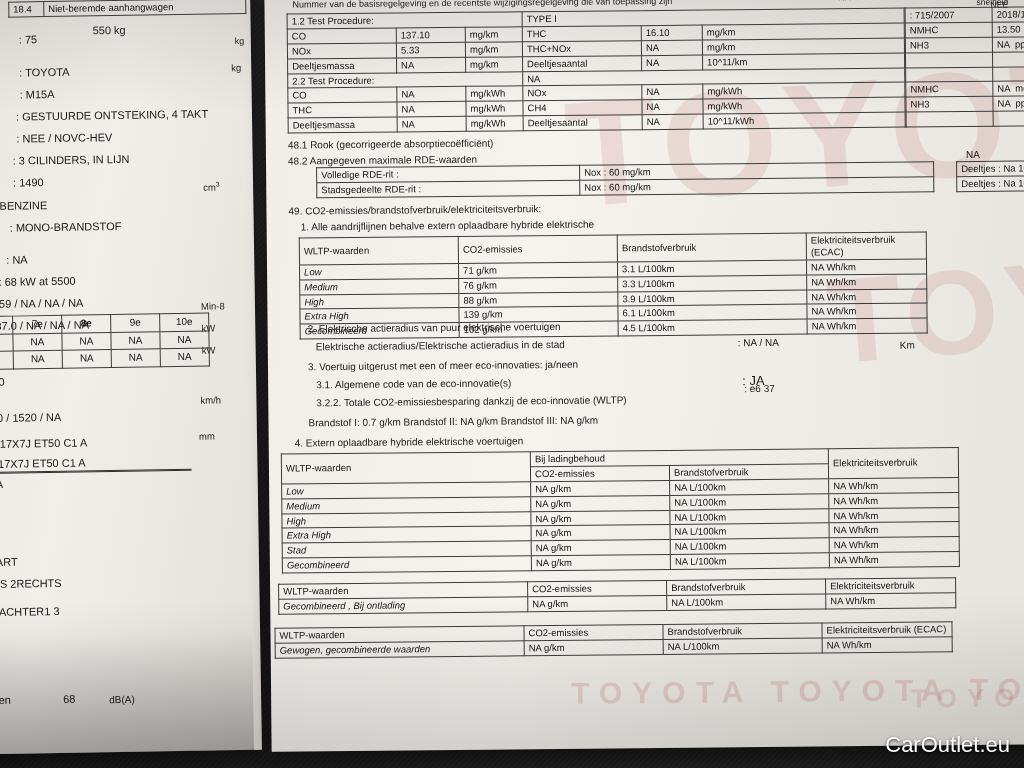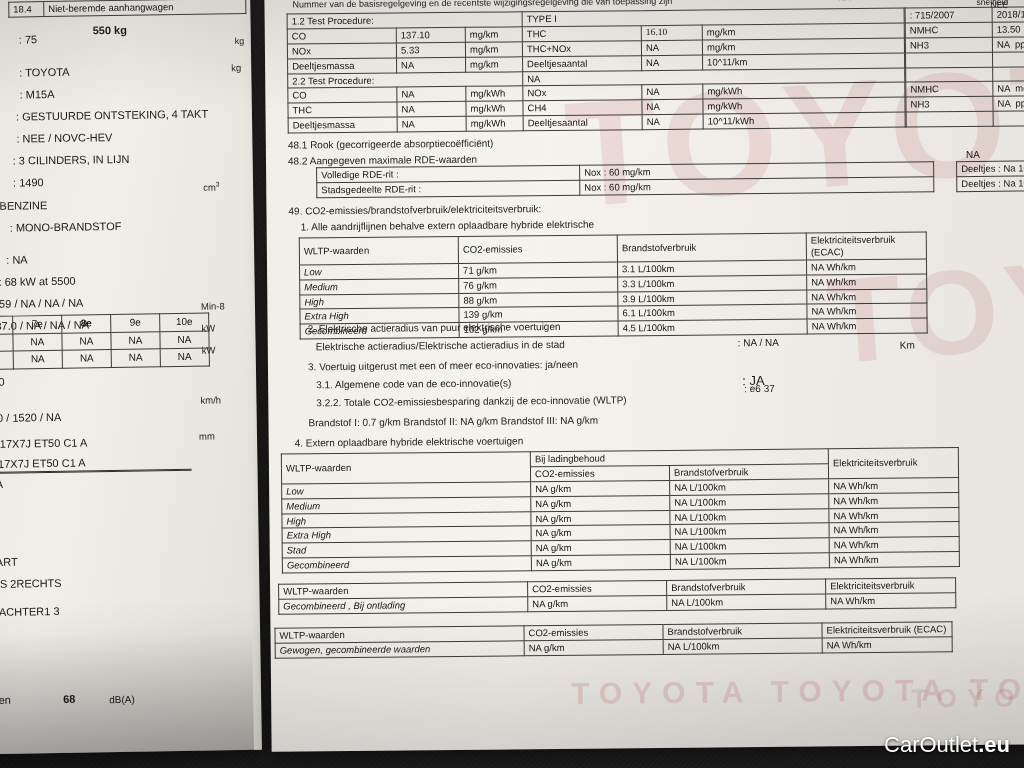--- a/index.html
+++ b/index.html
@@ -43,39 +43,39 @@
 
   
   .doc{position:absolute;font-size:10px;color:#1b1b1b;}
   table.g{border-collapse:collapse;}
   table.g td,table.g th{border:1px solid #3b3b3b;padding:1px 4px;font-weight:normal;
      font-size:9.5px;line-height:1.25;color:#141414;background:transparent;text-align:left;}
   .hdr td{font-weight:bold;}
   .c{text-align:center;}
   .r{text-align:right;}
   .ital{font-style:italic;}
-  .b{font-weight:bold;}
+  .b{font-weight:normal;}
   sup{font-size:.72em;}
   .lrow{position:absolute;font-size:11px;color:#171717;white-space:nowrap;}
   .lunit{position:absolute;font-size:9.5px;color:#222;}
 
   
   .boxline{position:absolute;border-top:1px solid #2f2f2f;border-bottom:1px solid #2f2f2f;}
 
   
   #gear-table{position:absolute;left:-10px;top:322px;}
   #gear-table td{font-size:10px;padding:2px 7px;text-align:center;}
 
   
   .blk{position:absolute;}
 
   
   #logo{position:absolute;right:14px;bottom:10px;color:#fff;font-size:22px;
         font-family:"Liberation Sans",sans-serif;text-shadow:0 1px 3px rgba(0,0,0,.8);}
-  #logo .eu{font-weight:bold;}
+  #logo .eu{font-weight:normal;}
 
   
   .blurband{position:absolute;left:0;bottom:0;width:270px;height:120px;
      background:linear-gradient(0deg,rgba(20,20,20,.25),rgba(20,20,20,0));pointer-events:none;}
 </style>
 </head>
 <body>
 
 <div class="backdrop"></div>
 
@@ -178,21 +178,21 @@
       <tbody>
           <tr class="hdr">
         <td colspan="3" style="width:200px;">1.2 Test Procedure:</td>
         <td colspan="3" class="">TYPE I</td>
       </tr>
       <tr>
         <td style="width:100px;">CO</td>
         <td class="r" style="width:60px;">137.10</td>
         <td style="width:48px;">mg/km</td>
         <td style="width:110px;">THC</td>
-        <td class="r" style="width:52px;font-family:Liberation Serif, serif;">16.10</td>
+        <td class="r" style="width:52px;">16.10</td>
         <td>mg/km</td>
       </tr>
       <tr>
         <td>NOx</td>
         <td class="r">5.33</td>
         <td>mg/km</td>
         <td>THC+NOx</td>
         <td class="r">NA</td>
         <td>mg/km</td>
       </tr>

